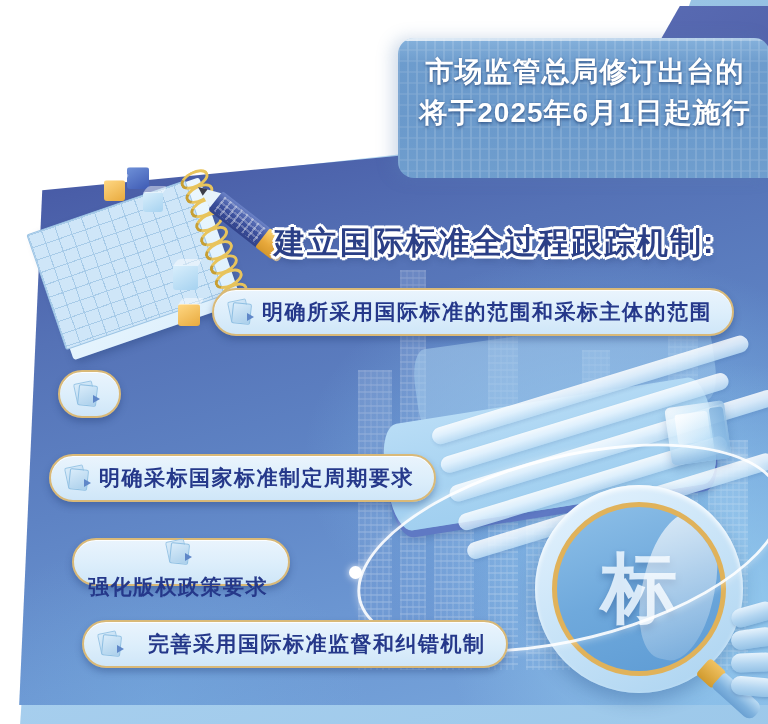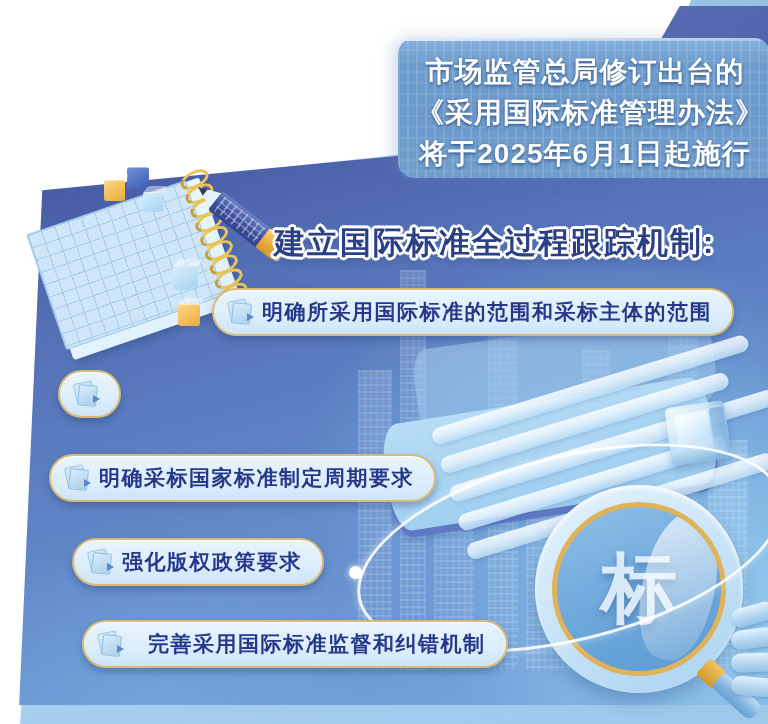--- a/index.html
+++ b/index.html
@@ -204,21 +204,21 @@
   }
   .pill-text {
     font-size: 21px;
     font-weight: bold;
     color: #25388a;
     letter-spacing: 1.5px;
   }
   .pill-1 { left: 212px; top: 288px; }
   .pill-2 { left: 58px;  top: 370px; }
   .pill-3 { left: 49px;  top: 454px; justify-content: center; }
-  .pill-4 { left: 72px;  top: 538px; }
+  .pill-4 { left: 72px;  top: 538px; flex-direction: column; }
   .pill-5 { left: 82px;  top: 620px; gap: 25px; }
 
   
   .doc-icon {
     position: relative;
     width: 25px; height: 24px;
     flex: 0 0 auto;
   }
   .doc-icon .sheet {
     position: absolute;
@@ -564,21 +564,20 @@
   <div class="cube cube-blue cube-1"></div>
   <div class="cube cube-gold cube-2"></div>
   <div class="cube cube-ice  cube-3"></div>
   <div class="cube cube-ice  cube-4"></div>
   <div class="cube cube-gold cube-5"></div>
 
   <div class="title-banner">
     <div class="banner-grid"></div>
     <div class="title-lines">
       <div class="title-line">市场监管总局修订出台的</div>
-      <div class="title-line">《采用国际标准管理办法》</div>
       <div class="title-line">将于2025年6月1日起施行</div>
     </div>
   </div>
 
   <div class="subtitle">建立国际标准全过程跟踪机制:</div>
 
   <div class="pill pill-1">
     <span class="doc-icon">
       <span class="sheet back"></span>
         <span class="sheet front"></span>

